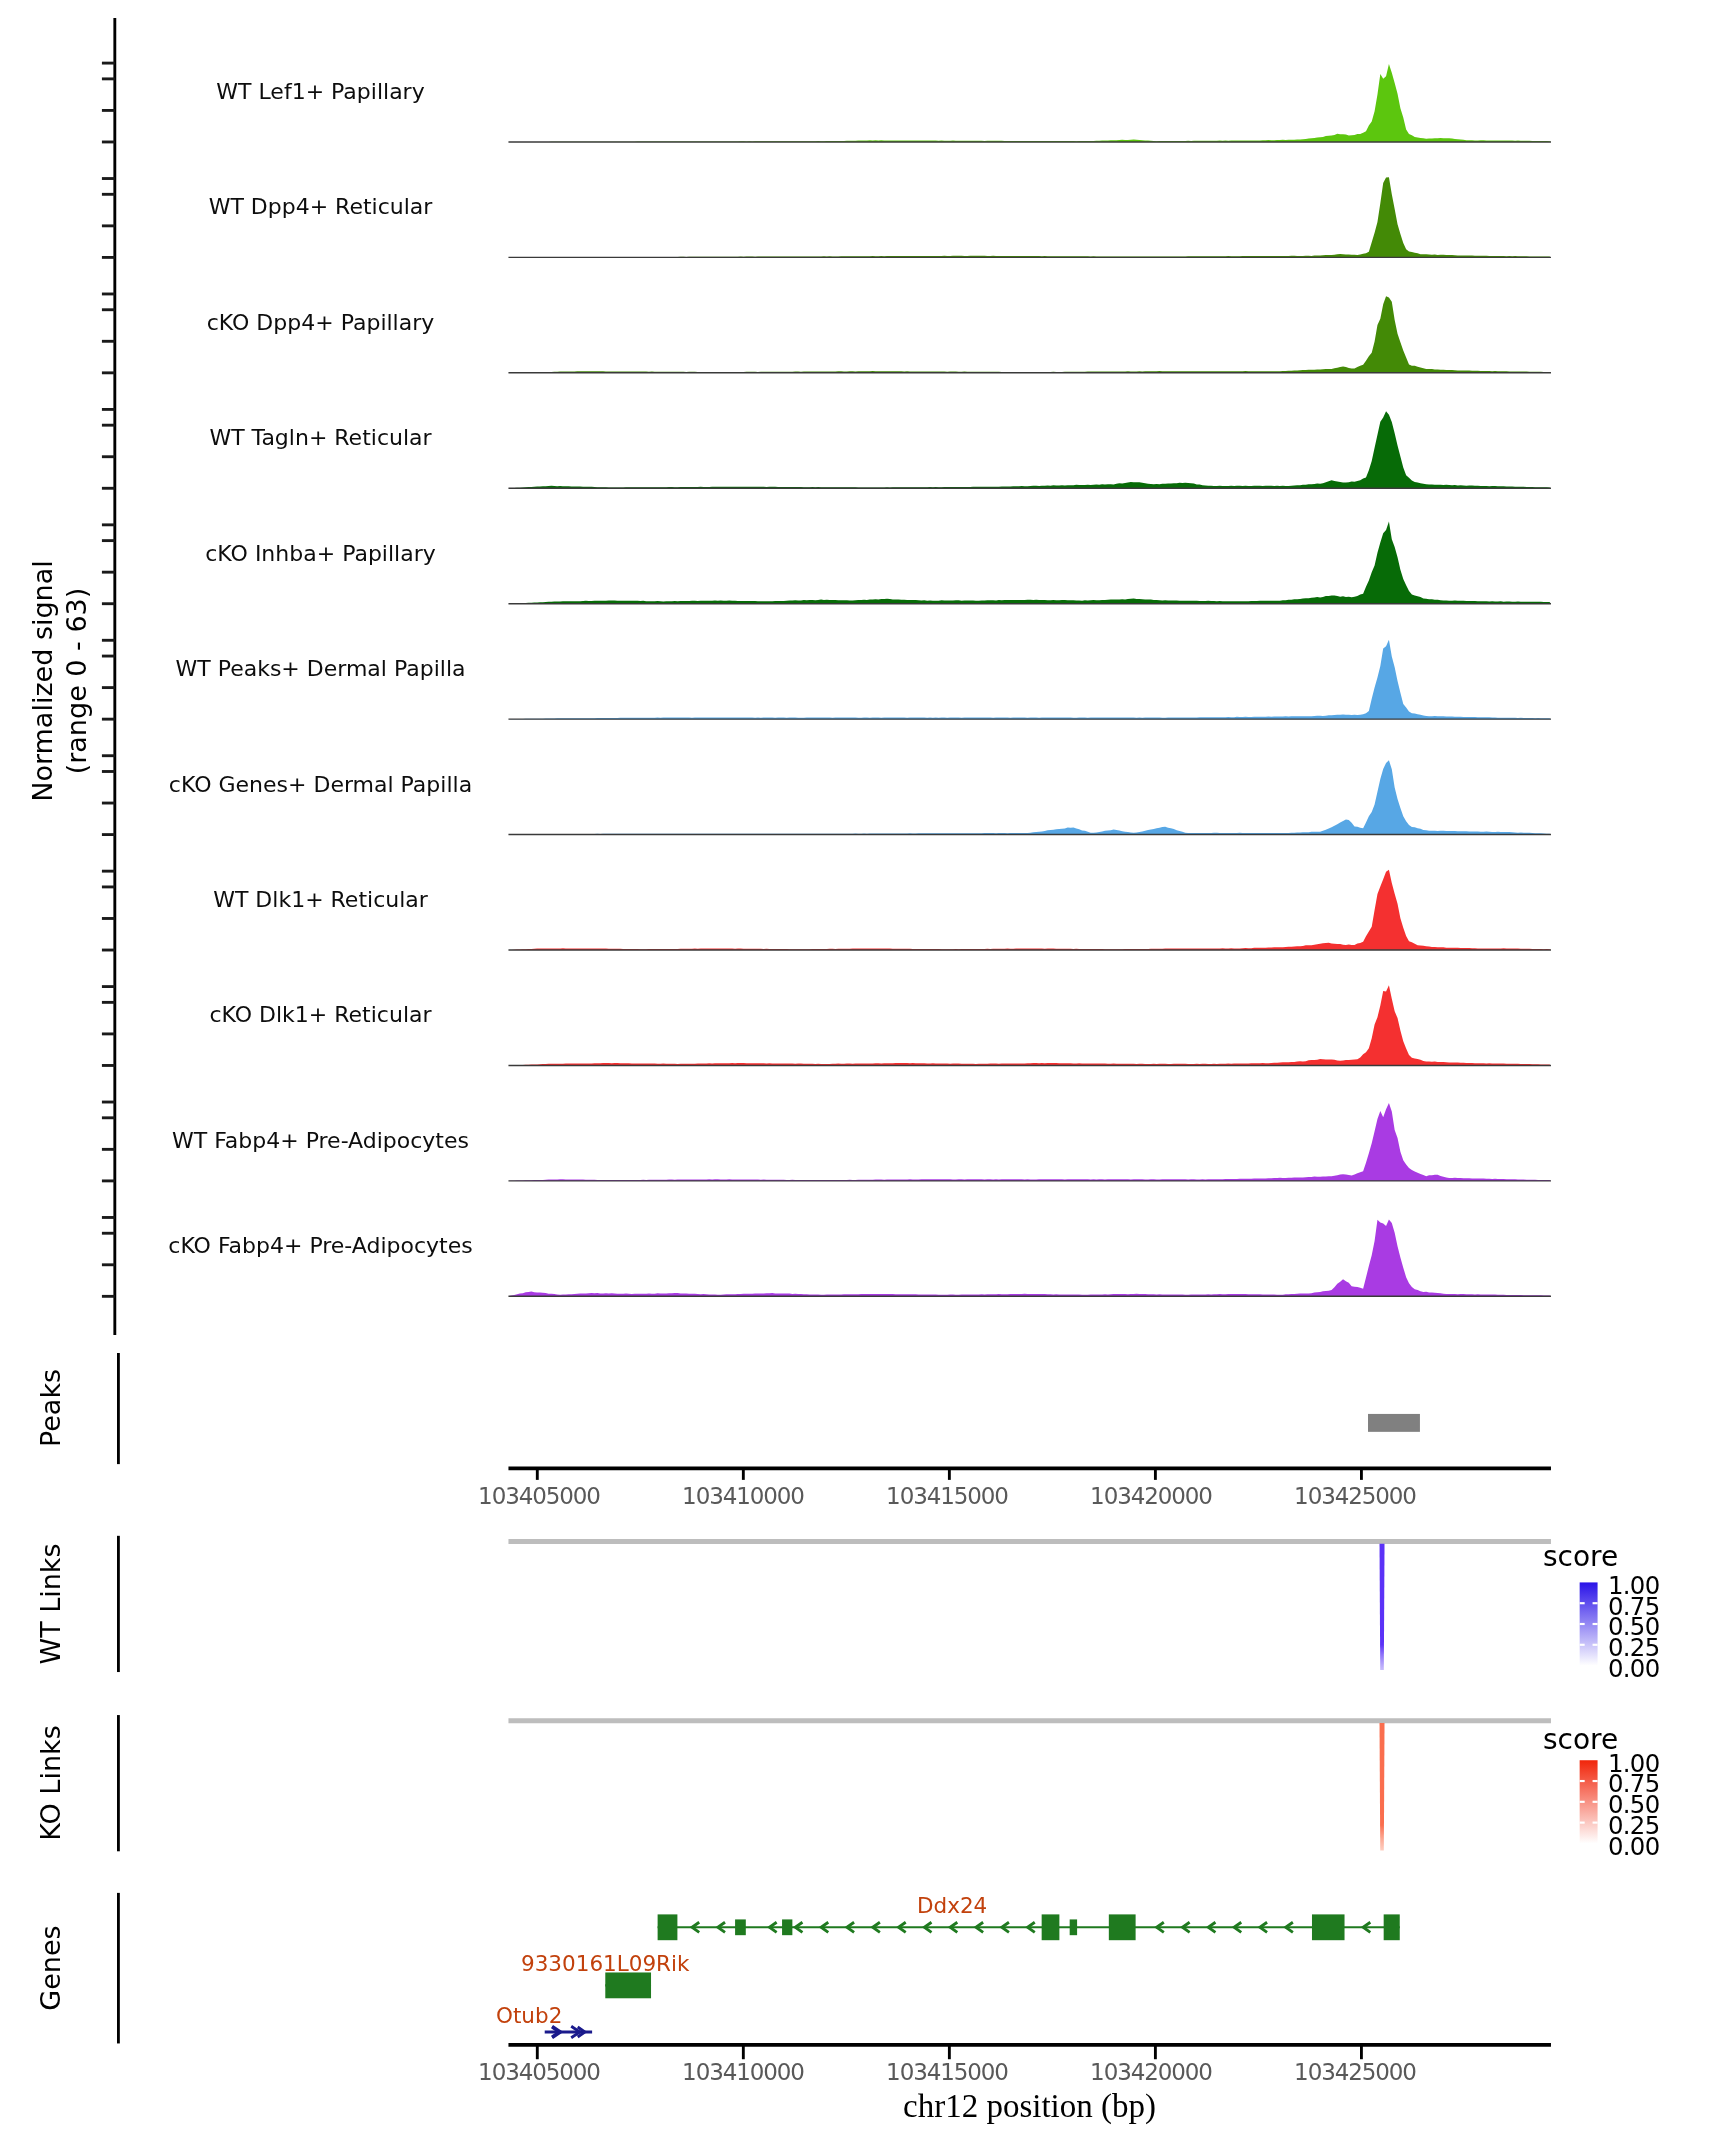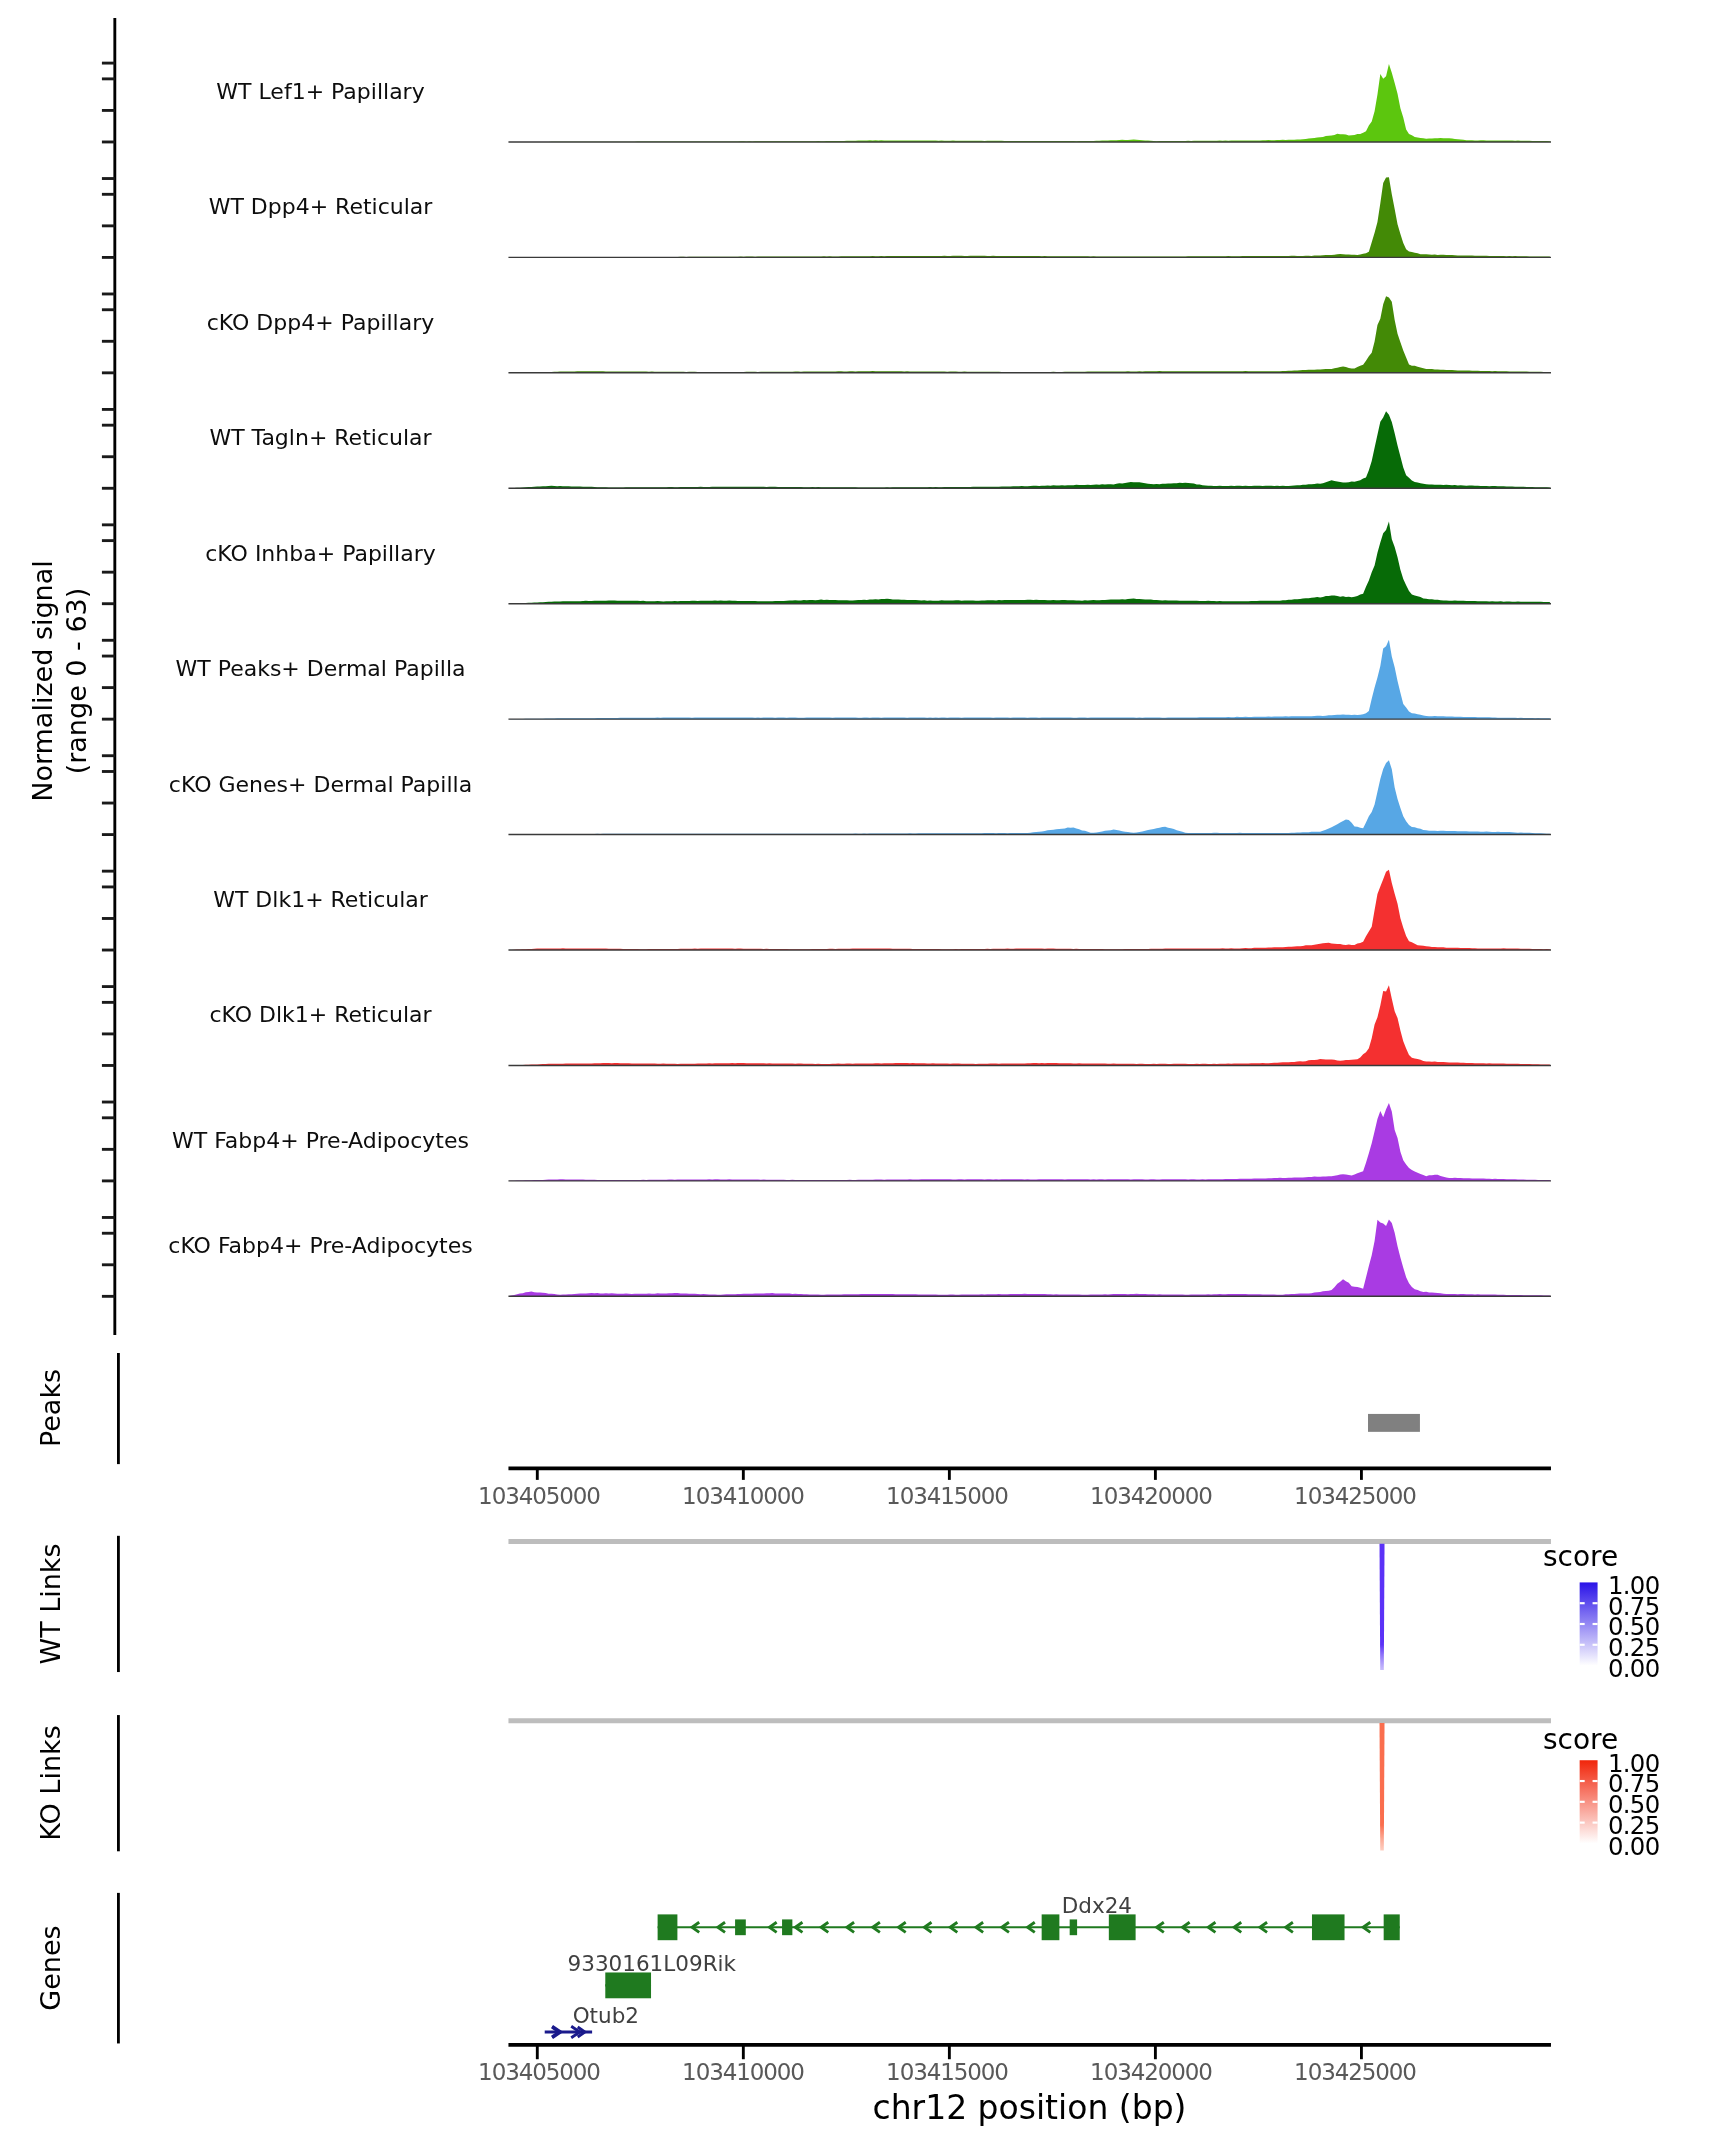--- a/index.html
+++ b/index.html
@@ -9,22 +9,22 @@
   .abs{position:absolute;}
   .tracklabel{width:401px;left:120px;text-align:center;font-size:22px;color:#0d0d0d;
               height:32px;line-height:32px;white-space:nowrap;}
   .rot{transform:translate(-50%,-50%) rotate(-90deg);white-space:nowrap;
        font-size:27px;color:#000;}
   .yaxlab div{font-size:27px;line-height:34px;text-align:center;color:#000;}
   .xtick{width:172px;text-align:center;font-size:23px;color:#595959;letter-spacing:-1.1px;
          white-space:nowrap;}
   .legtitle{width:158px;text-align:left;font-size:28px;color:#000;}
   .legval{font-size:24.4px;color:#000;letter-spacing:-0.7px;height:26px;line-height:26px;}
-  .genelab{text-align:right;font-size:21.5px;color:#404040;white-space:nowrap;}
-  .axtitle{width:717px;text-align:center;font-size:33px;color:#000;}
+  .genelab{text-align:left;font-size:21.5px;color:#c2410c;white-space:nowrap;}
+  .axtitle{width:717px;text-align:center;font-size:33px;color:#000;font-family:Liberation Serif, serif;}
 </style>
 </head>
 <body>
 
 <div id="fig">
   <svg id="cv" width="1721" height="2151" viewBox="0 0 2400 3000">
       <defs>
         <linearGradient id="legWT" x1="0" y1="0" x2="0" y2="1">
           <stop offset="0%" stop-color="#2A13E8"></stop>
           <stop offset="100%" stop-color="#FFFFFF"></stop>

